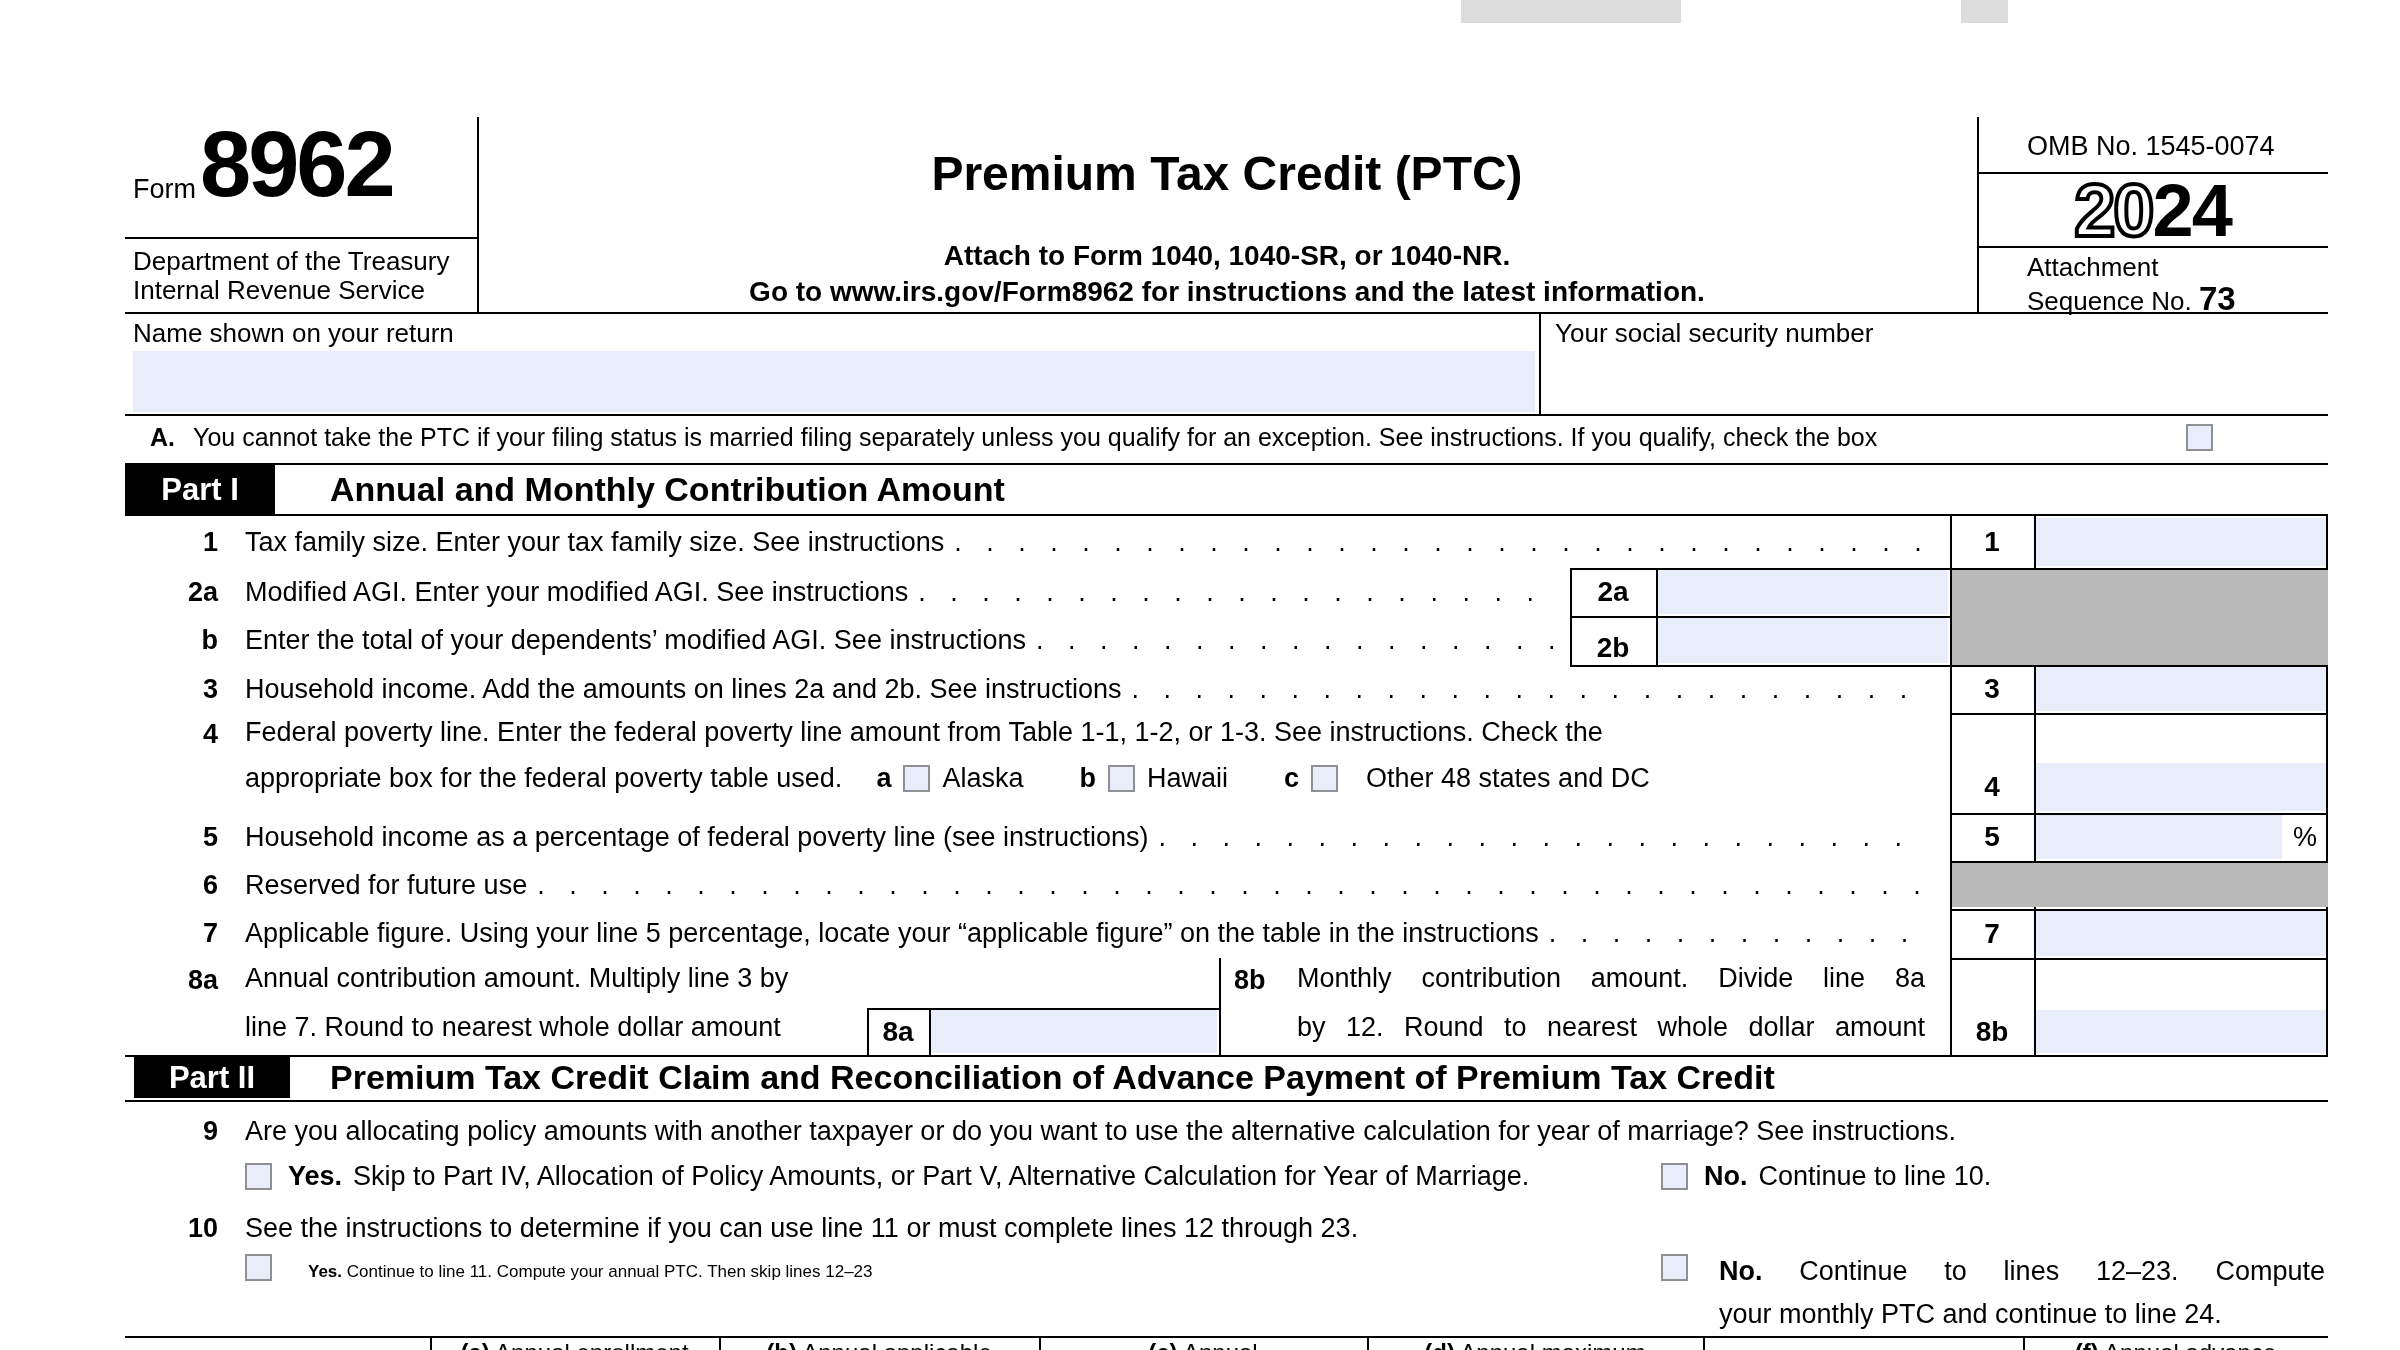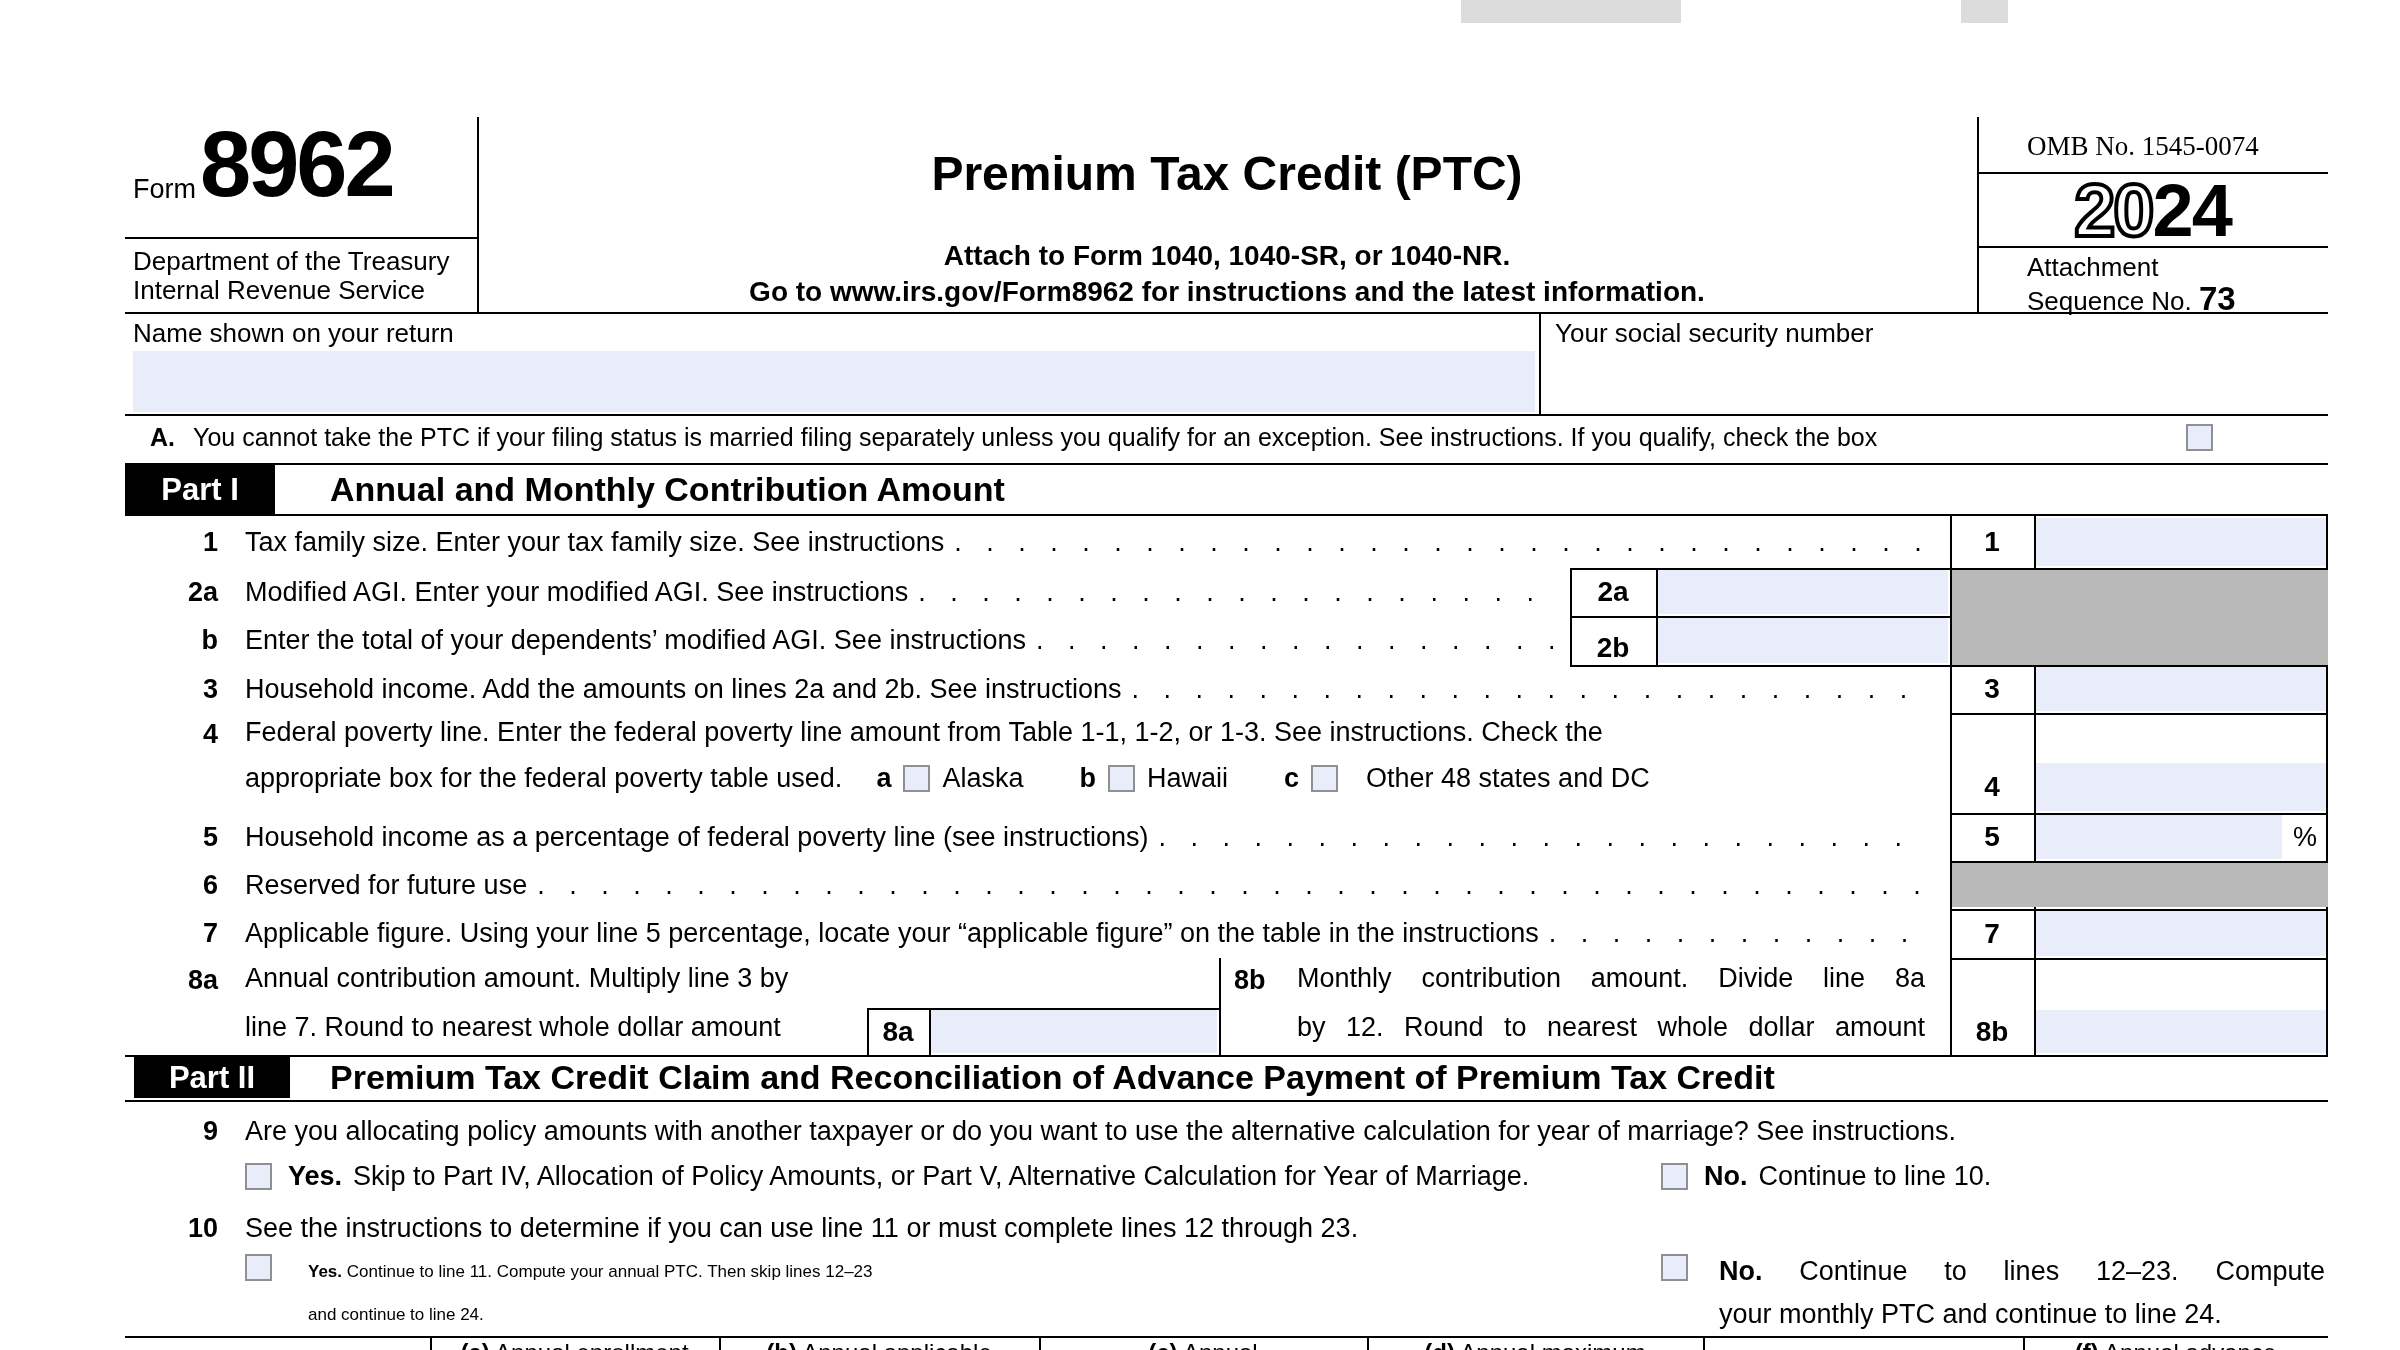--- a/index.html
+++ b/index.html
@@ -100,21 +100,21 @@
   <div class="abs center" style="left:477px;top:146px;width:1500px;">
     <span class="b" style="font-size:48px;">Premium Tax Credit (PTC)</span>
   </div>
   <div class="abs center" style="left:477px;top:240px;width:1500px;">
     <span class="b" style="font-size:28px;">Attach to Form 1040, 1040-SR, or 1040-NR.</span>
   </div>
   <div class="abs center" style="left:477px;top:276px;width:1500px;font-size:28px;font-weight:bold;">
     <span>Go to </span><span style="">www.irs.gov/Form8962</span><span> for instructions and the latest information.</span>
   </div>
 
-  <span class="abs" style="left:2027px;top:131px;font-size:27px;font-family:Liberation Serif, serif;">OMB No. 1545-0074</span>
+  <span class="abs" style="left:2027px;top:131px;font-size:27px;">OMB No. 1545-0074</span>
   <div class="abs center" style="left:1977px;top:178px;width:351px;font-size:74px;font-weight:bold;letter-spacing:-2px;line-height:66px;">
     <span class="y20">20</span><span>24</span>
   </div>
   <span class="abs" style="left:2027px;top:252px;font-size:26px;">Attachment</span>
   <div class="abs" style="left:2027px;top:280px;font-size:26px;">
     <span>Sequence No. </span><span class="b" style="font-size:33px;">73</span>
   </div>
 
   <span class="abs" style="left:133px;top:318px;font-size:26px;">Name shown on your return</span>
   <span class="abs" style="left:1555px;top:318px;font-size:26px;">Your social security number</span>
@@ -232,21 +232,20 @@
   <div class="row" style="left:130px;top:1206px;width:2200px;height:44px;">
     <span class="lnum">10</span>
     <span class="ltxt">See the instructions to determine if you can use line 11 or must complete lines 12 through 23.</span>
   </div>
   <div class="cb" style="left:245px;top:1254px;"></div>
   <div class="abs" style="left:308px;top:1250px;font-size:17px;">
     <div class="optline">
       <span class="b">Yes.</span>
       <span>Continue to line 11. Compute your annual PTC. Then skip lines 12–23</span>
     </div>
-    <div class="optline">and continue to line 24.</div>
   </div>
   <div class="cb" style="left:1661px;top:1254px;"></div>
   <div class="abs" style="left:1719px;top:1250px;width:606px;font-size:27px;">
     <div class="optline just">
       <span class="b">No.</span>
       <span>Continue to lines 12–23. Compute</span>
     </div>
     <div class="optline">your monthly PTC and continue to line 24.</div>
   </div>
 

